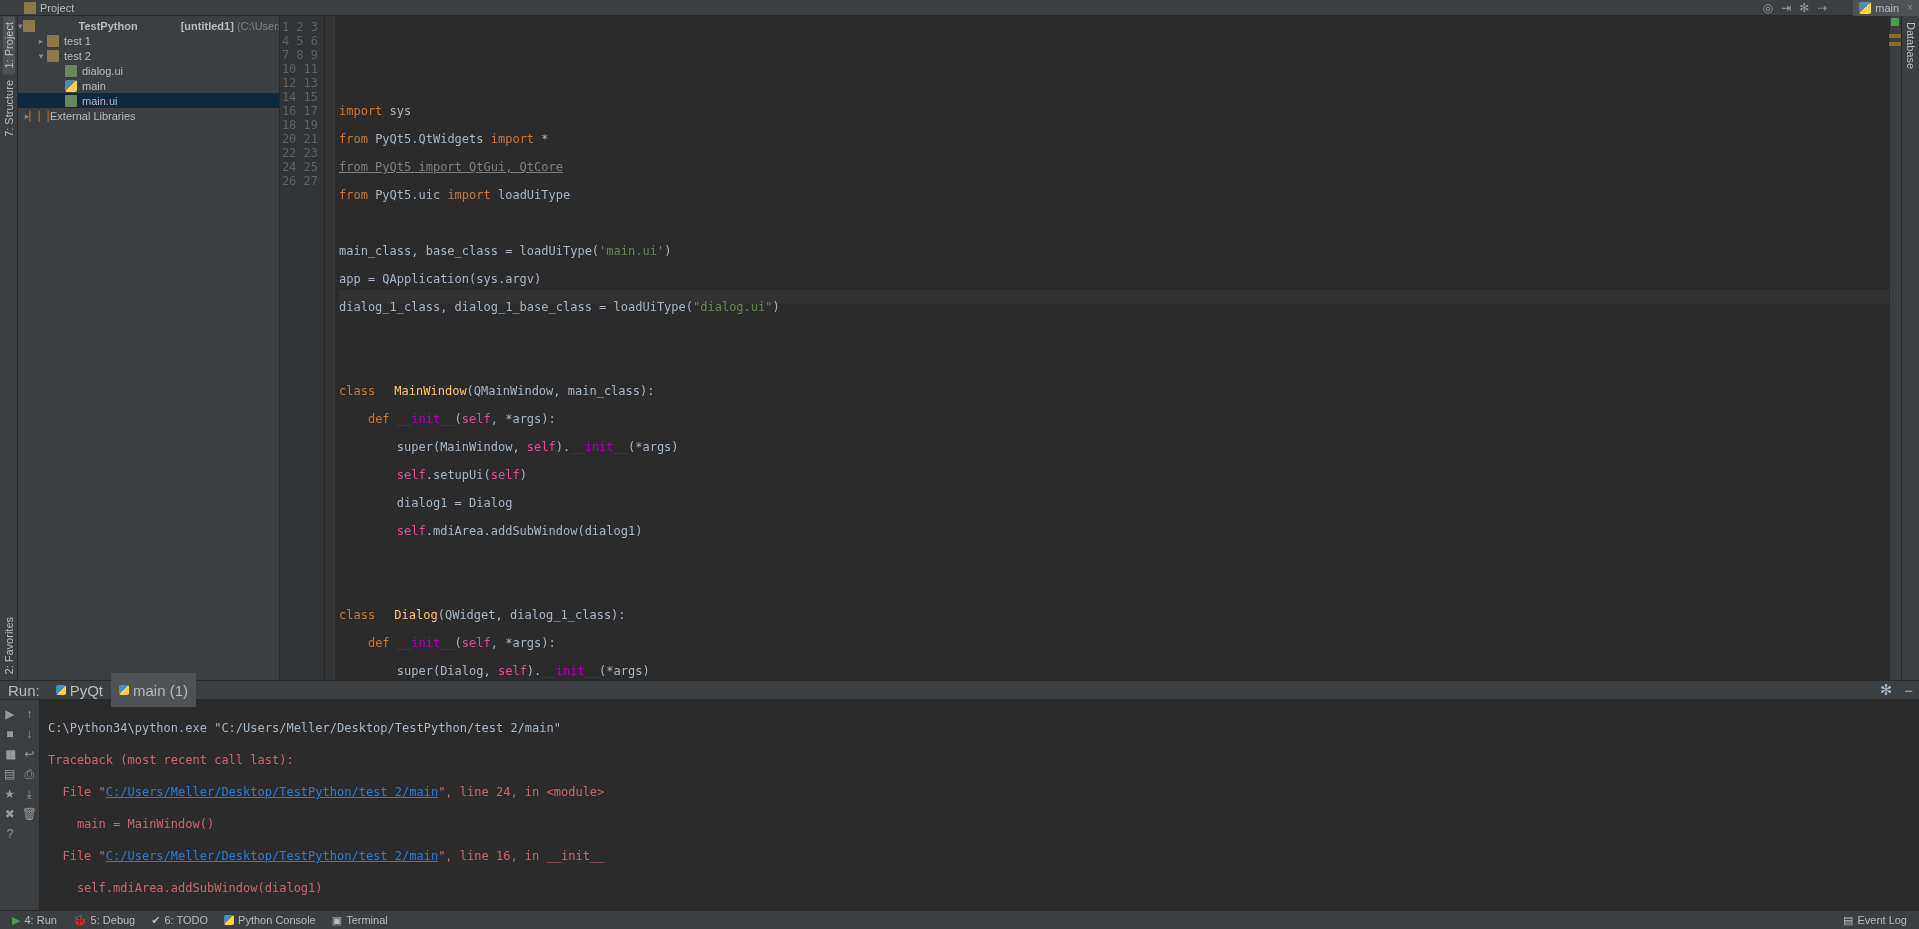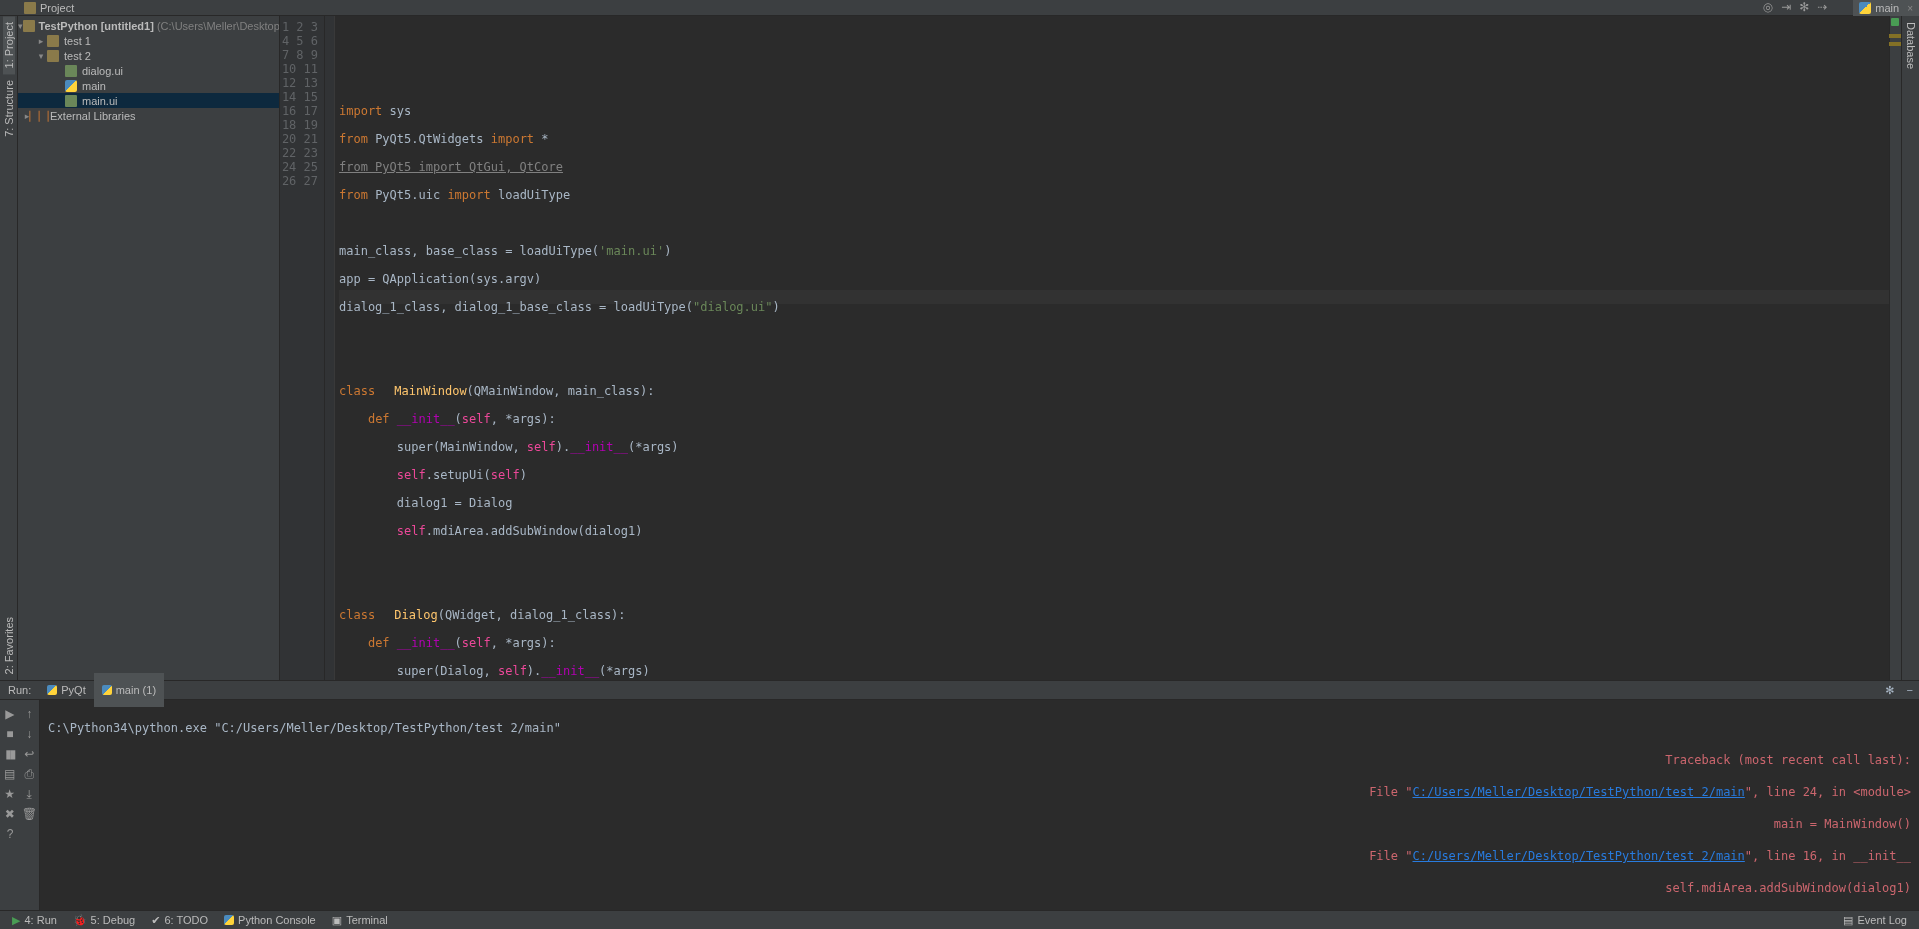--- a/index.html
+++ b/index.html
@@ -12,21 +12,21 @@
   height: 929px;
   overflow: hidden;
   display: flex;
   flex-direction: column;
 }
 .top-tabs {
   height: 16px;
   background: #3c3f41;
   border-bottom: 1px solid #282828;
   display: flex;
-  align-items: flex-start;
+  align-items: center;
   padding-left: 18px;
 }
 .top-tab {
   display: flex;
   align-items: center;
   gap: 4px;
   padding: 0 6px;
   height: 16px;
   font-size: 11px;
   color: #bbbbbb;
@@ -95,21 +95,21 @@
   font-size: 11px;
   color: #bbbbbb;
   white-space: nowrap;
   padding-right: 4px;
 }
 .tree-row.selected { background: #0d293e; }
 .tree-row .arrow { width: 10px; text-align: center; color: #888; font-size: 9px; }
 .tree-row .indent { display: inline-block; }
 .tree-row .ticon { width: 14px; height: 12px; margin-right: 4px; display: inline-flex; align-items: center; justify-content: center; }
 .dim { color: #808080; }
-.bold { font-weight: bold; }
+.bold { font-weight: bold; margin-left: 40px; }
 .editor-area {
   flex: 1;
   display: flex;
   flex-direction: column;
   min-width: 0;
   background: #2b2b2b;
 }
 .editor-body {
   flex: 1;
   display: flex;
@@ -177,21 +177,21 @@
   border-top: 1px solid #282828;
   display: flex;
   flex-direction: column;
 }
 .run-header {
   height: 19px;
   background: #3c3f41;
   display: flex;
   align-items: center;
   border-bottom: 1px solid #282828;
-  font-size: 11px;
+  font-size: 15px;
 }
 .run-header .lbl { padding: 0 8px; color: #bbbbbb; }
 .run-header .runtab {
   display: flex; align-items: center; gap: 4px;
   padding: 17px 8px; height: 19px;
   color: #bbbbbb;
 }
 .run-header .runtab.active { background: #4e5254; }
 .run-header .spacer { flex: 1; }
 .run-body { flex: 1; display: flex; }
@@ -212,21 +212,21 @@
 .console {
   flex: 1;
   font-family: Consolas, monospace;
   font-size: 12px;
   line-height: 16px;
   padding: 4px 8px;
   color: #a9b7c6;
   overflow: auto;
   white-space: pre;
 }
-.console .err { color: #cc666e; text-align: right; }
+.console .err { color: #cc666e; }
 .console .link { color: #287bde; text-decoration: underline; }
 .status-bar {
   height: 19px;
   background: #3c3f41;
   border-top: 1px solid #282828;
   display: flex;
   align-items: center;
   font-size: 11px;
   color: #bbbbbb;
   padding: 0 4px;

